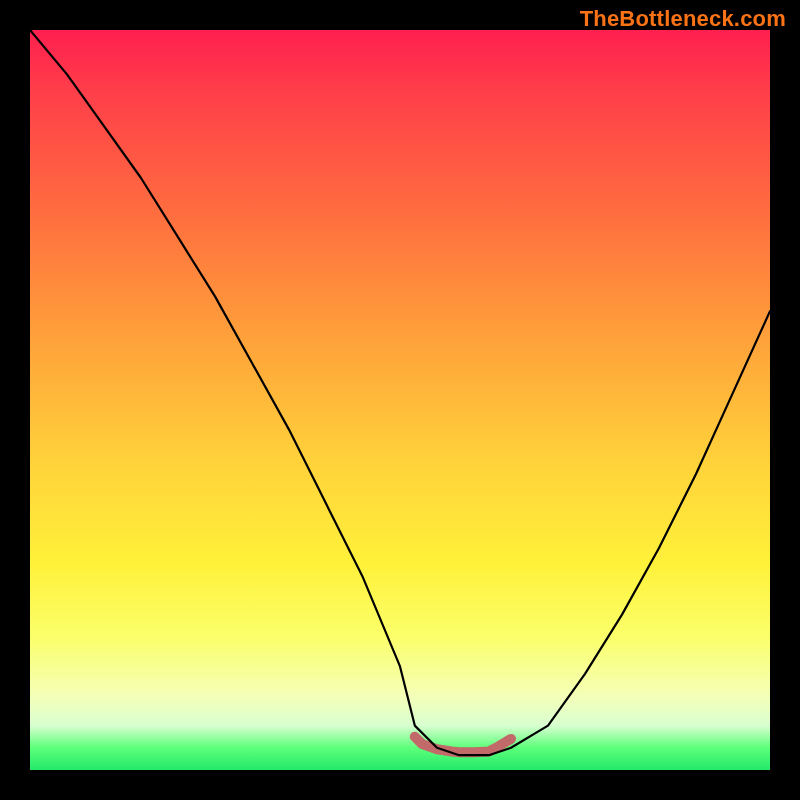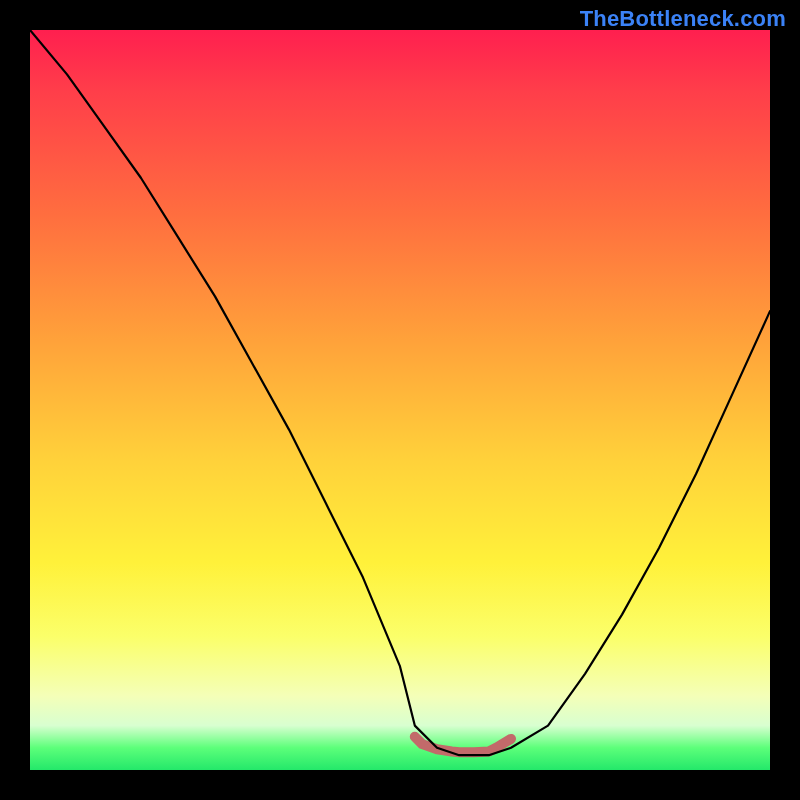--- a/index.html
+++ b/index.html
@@ -8,21 +8,21 @@
     height: 800px;
     background: #000;
     position: relative;
     overflow: hidden;
     font-family: Arial, Helvetica, sans-serif;
   }
   .watermark {
     position: absolute;
     top: 6px;
     right: 14px;
-    color: #3b82f6;
+    color: #f97316;
     font-size: 22px;
     font-weight: 600;
     letter-spacing: 0.2px;
     z-index: 10;
   }
   .chart-frame {
     position: absolute;
     left: 30px;
     top: 30px;
     width: 740px;

